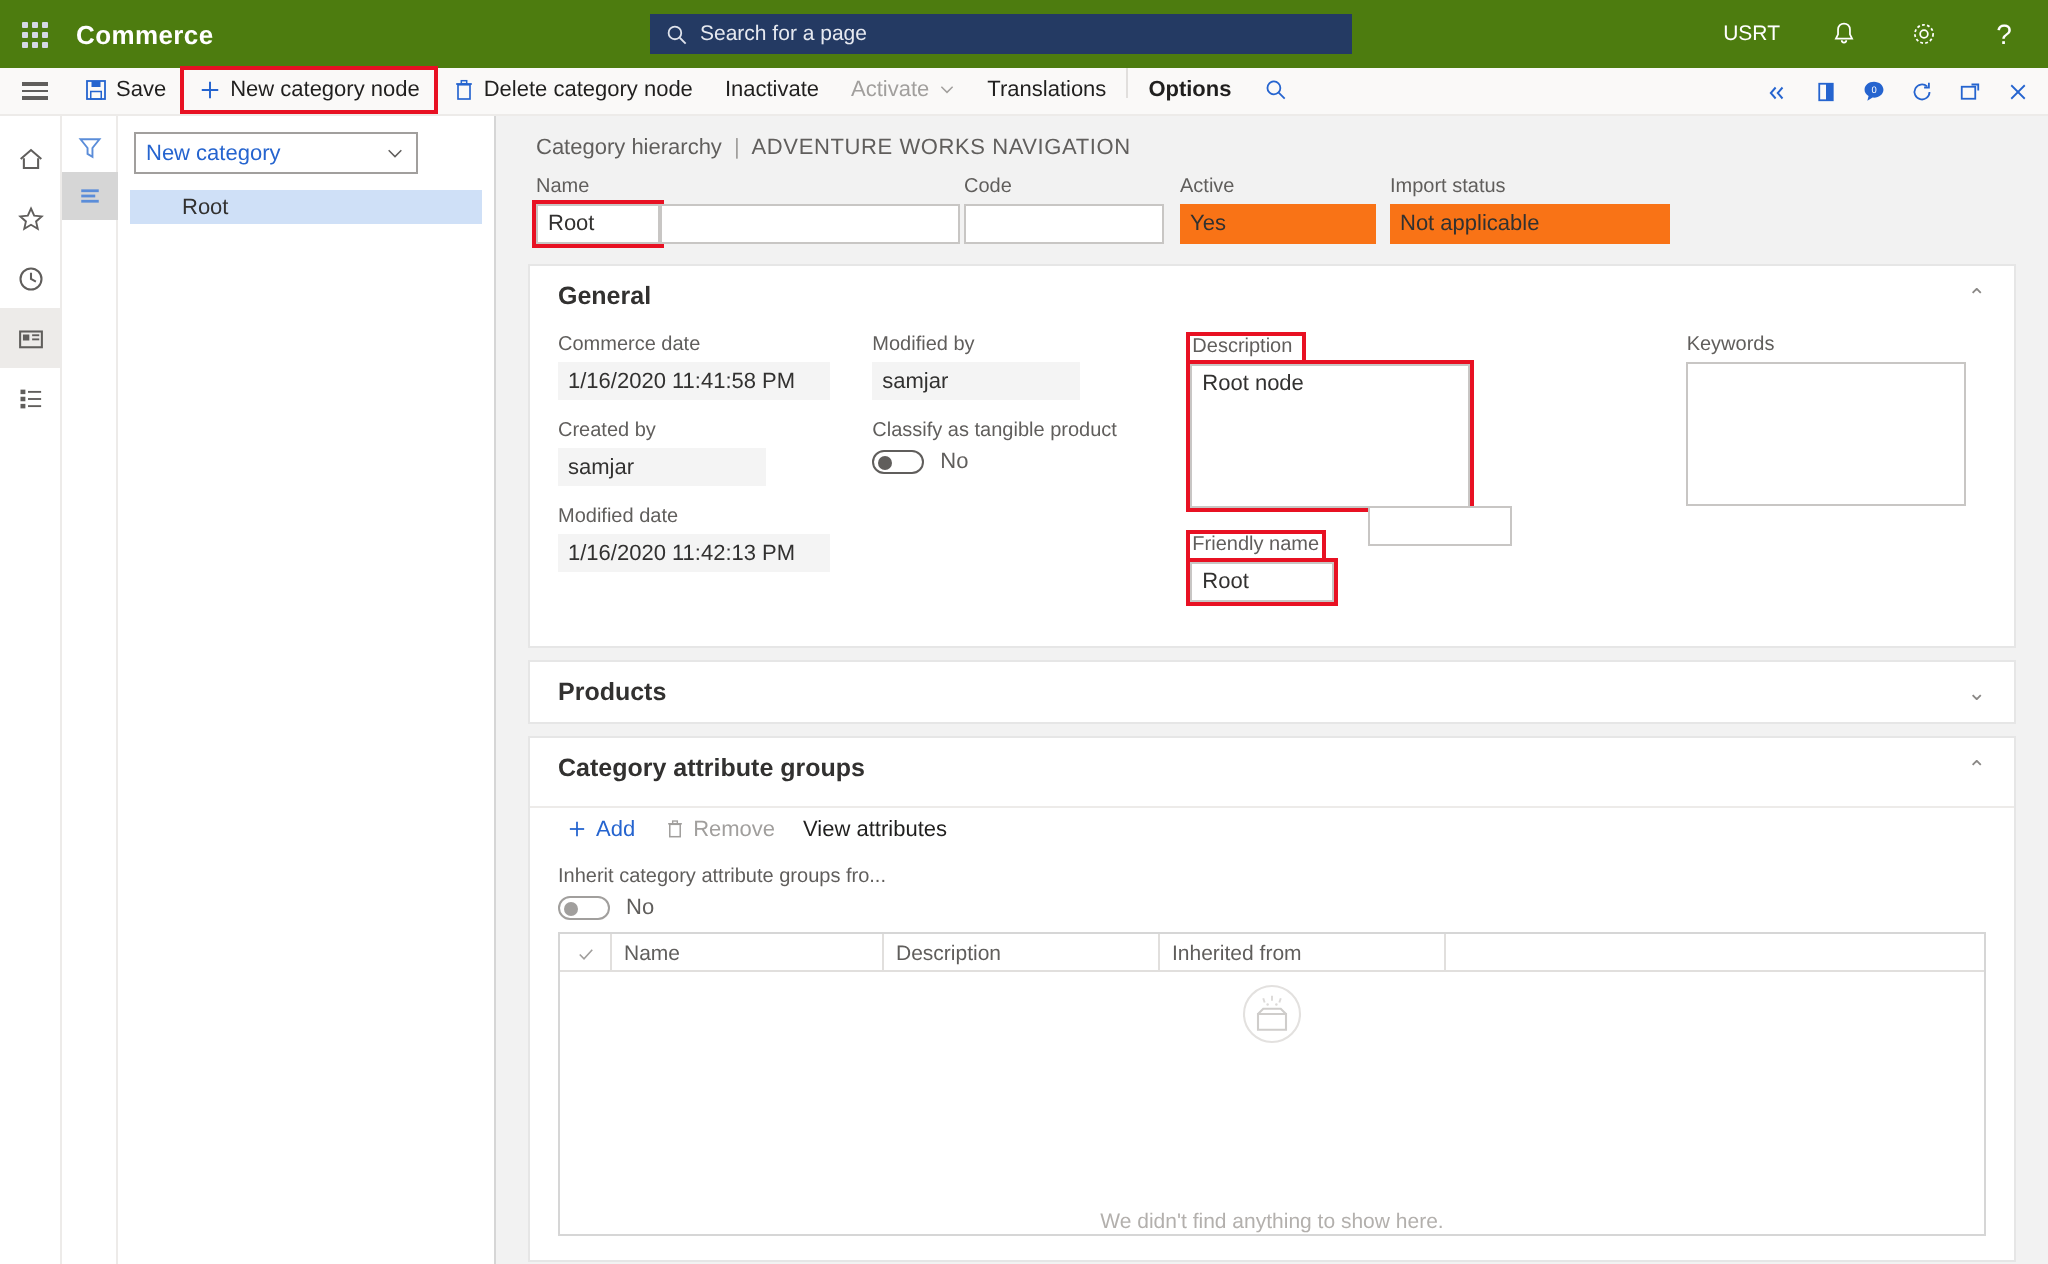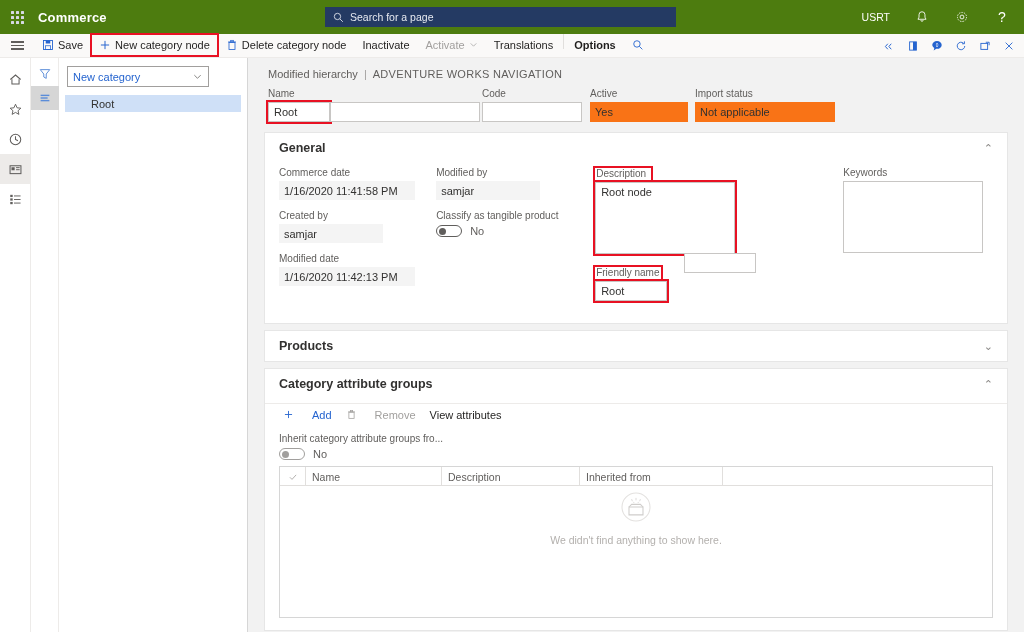--- a/index.html
+++ b/index.html
@@ -184,38 +184,38 @@
     border: 1px solid #c8c6c4; background: #ffffff;
     padding: 3px 5px; font-size: 11px;
   }
 
   
   .sub-toolbar {
     display: flex; align-items: center; gap: 2px;
     height: 22px; border-top: 1px solid #edebe9; margin: 0 -14px 8px -14px; padding: 0 12px;
   }
   .sub-btn {
-    display: flex; align-items: center; gap: 18px;
+    display: flex; align-items: center; gap: 4px;
     padding: 0 6px; height: 20px; font-size: 11px; cursor: pointer; color: #201f1e;
   }
   .sub-btn.primary { color: #2564cf; }
   .sub-btn.disabled { color: #a19f9d; cursor: default; }
 
   .grid-wrap {
     border: 1px solid #d6d6d6; background: #ffffff;
     height: 152px; display: flex; flex-direction: column;
   }
   .grid-head { display: flex; height: 19px; border-bottom: 1px solid #e1dfdd; }
   .gh {
     font-size: 10.5px; color: #605e5c; display: flex; align-items: center;
     padding: 0 6px; border-right: 1px solid #e1dfdd; height: 19px;
   }
   .grid-empty {
     flex: 1; display: flex; flex-direction: column;
-    align-items: center; justify-content: flex-start; gap: 6px;
+    align-items: center; justify-content: space-between; gap: 6px;
   }
   .empty-text { font-size: 10.5px; color: #b3b0ad; }
 </style>
 </head>
 <body>
 
 <div class="topbar">
   <div class="waffle">
     <div class="waffle-grid">
       <i></i>
@@ -430,21 +430,21 @@
         <div class="tree-node selected">
           <span>Root</span>
         </div>
       </div>
     </div>
   </div>
 
   <div class="content">
 
     <div class="breadcrumb">
-      <span>Modified hierarchy</span>
+      <span>Category hierarchy</span>
       <span class="bc-sep">|</span>
       <span class="bc-caps">ADVENTURE WORKS NAVIGATION</span>
     </div>
 
     <div class="headfields">
       <div class="fld" style="width:148px;">
         <div class="fld-label">Name</div>
         <div class="fld-input hl-field" style="width:62px;">Root</div>
       </div>
       <div class="fld" style="width:150px; margin-left:-86px;">

